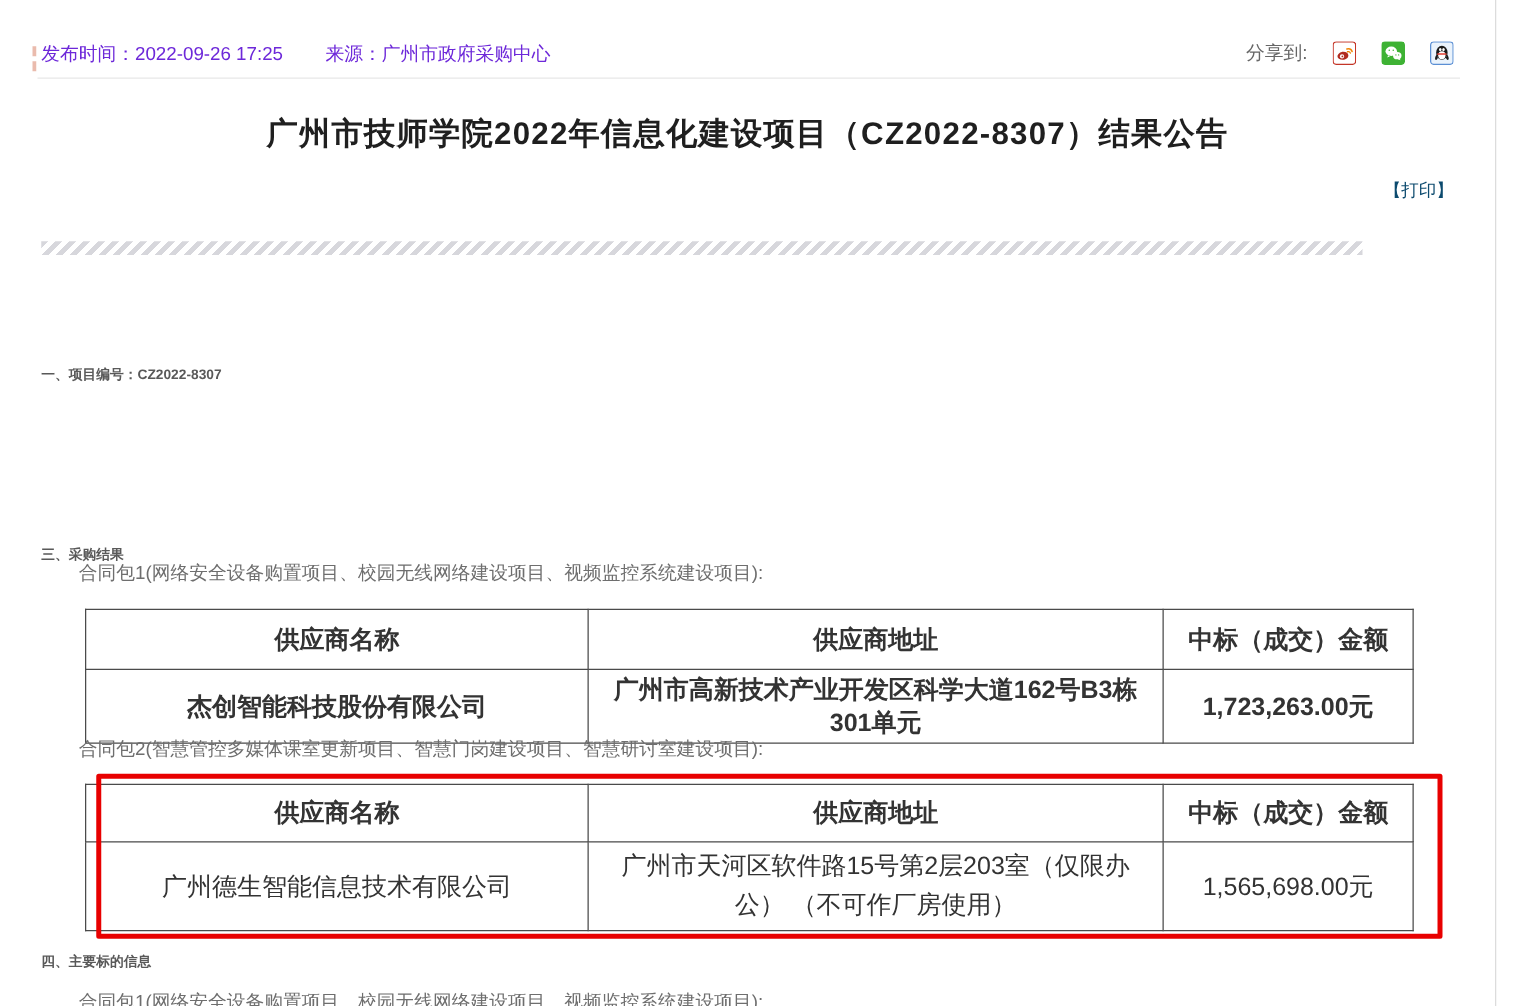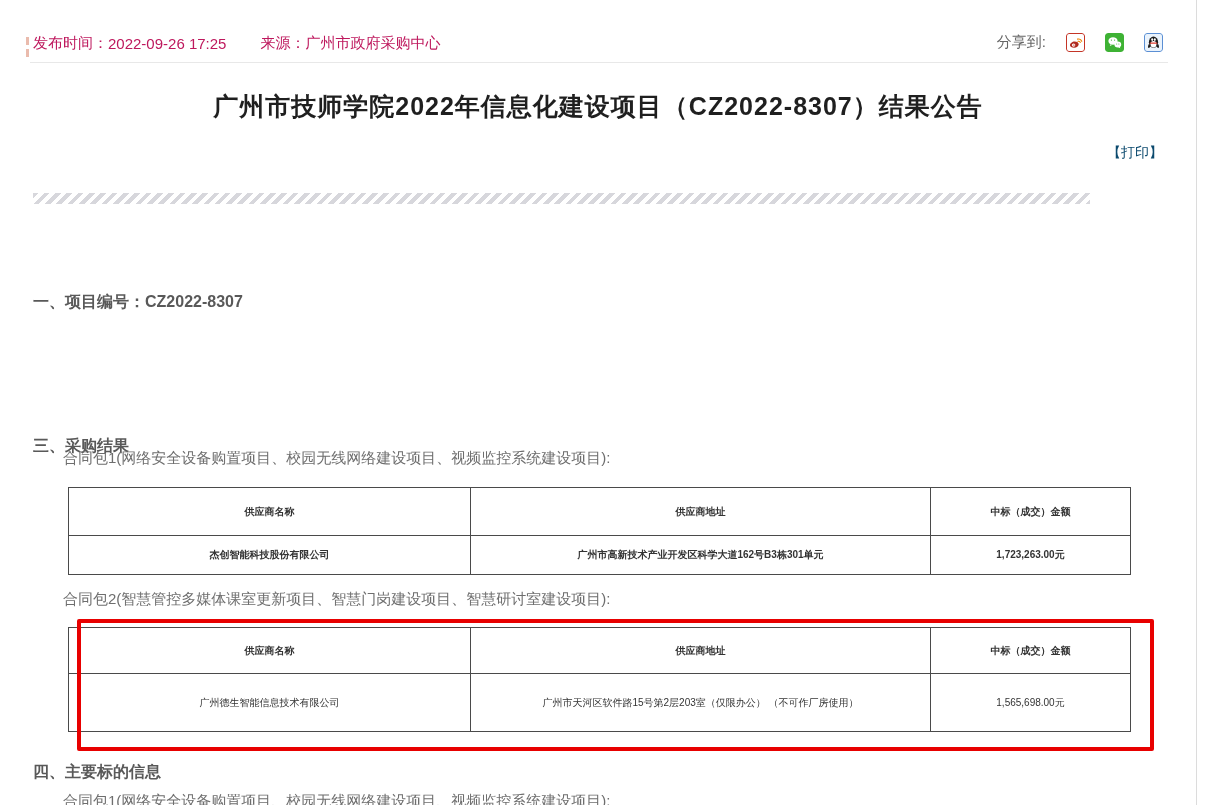--- a/index.html
+++ b/index.html
@@ -14,21 +14,21 @@
     color: #333;
   }
   
   .edge-mark { position: absolute; width: 3px; height: 8px; background: #d9836a; opacity: .55; }
   .edge-mark.m1 { left: 26px; top: 37px; }
   .edge-mark.m2 { left: 26px; top: 49px; }
 
   
   .meta-bar {
     position: absolute; left: 33px; top: 32px; height: 22px;
-    font-size: 15px; color: #be185d; white-space: nowrap;
+    font-size: 15px; color: #6d28d9; white-space: nowrap;
     display: flex; align-items: center;
   }
   .meta-gap { display: inline-block; width: 34px; }
   .header-divider {
     position: absolute; left: 30px; top: 62px; width: 1138px; height: 0;
     border-top: 1px solid #e8e8e8;
   }
   
   .share {
     position: absolute; right: 55px; top: 31px; height: 22px;
@@ -56,34 +56,34 @@
   .hatch {
     position: absolute; left: 33px; top: 193px; width: 1057px; height: 11px;
     background: repeating-linear-gradient(135deg,
       #d7d7dc 0px, #d7d7dc 4px,
       #ffffff 4px, #ffffff 8px);
   }
 
   
   .section {
     position: absolute; left: 33px;
-    font-size: 16px; font-weight: bold; color: #595959;
+    font-size: 11px; font-weight: bold; color: #595959;
     white-space: nowrap;
   }
   .pkg-label {
     position: absolute; left: 63px;
     font-size: 15px; font-weight: normal; color: #6e6e6e;
     white-space: nowrap;
   }
 
   
   table.result {
     position: absolute; left: 68px;
     width: 1062px; border-collapse: collapse; table-layout: fixed;
-    font-size: 10px; color: #333; background: #fff;
+    font-size: 20px; color: #333; background: #fff;
   }
   table.result th, table.result td {
     border: 1px solid #4a4a4a;
     text-align: center; vertical-align: middle;
     padding: 2px 8px;
   }
   table.result th { font-weight: bold; }
   .col-name { width: 402px; }
   .col-addr { width: 460px; }
   .col-money { width: 200px; }

